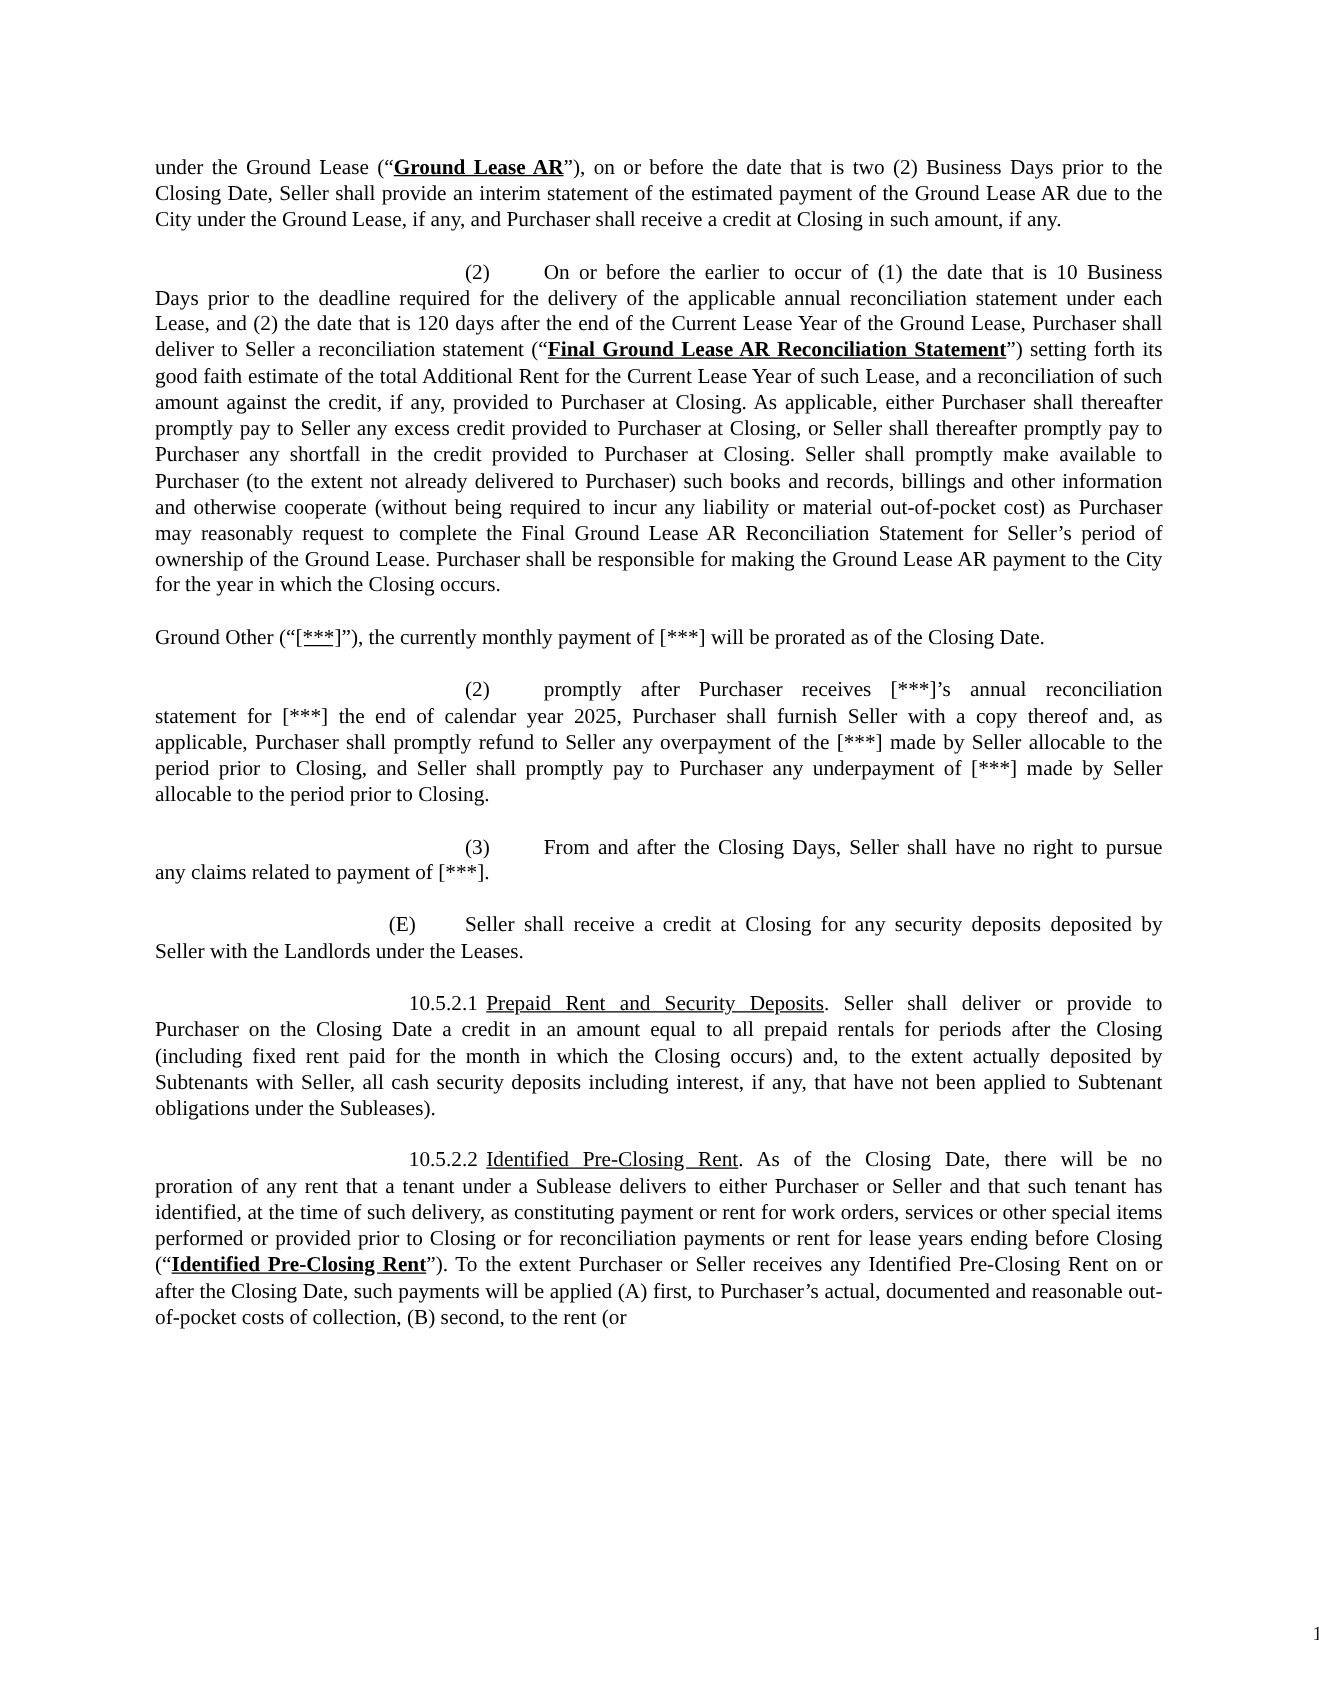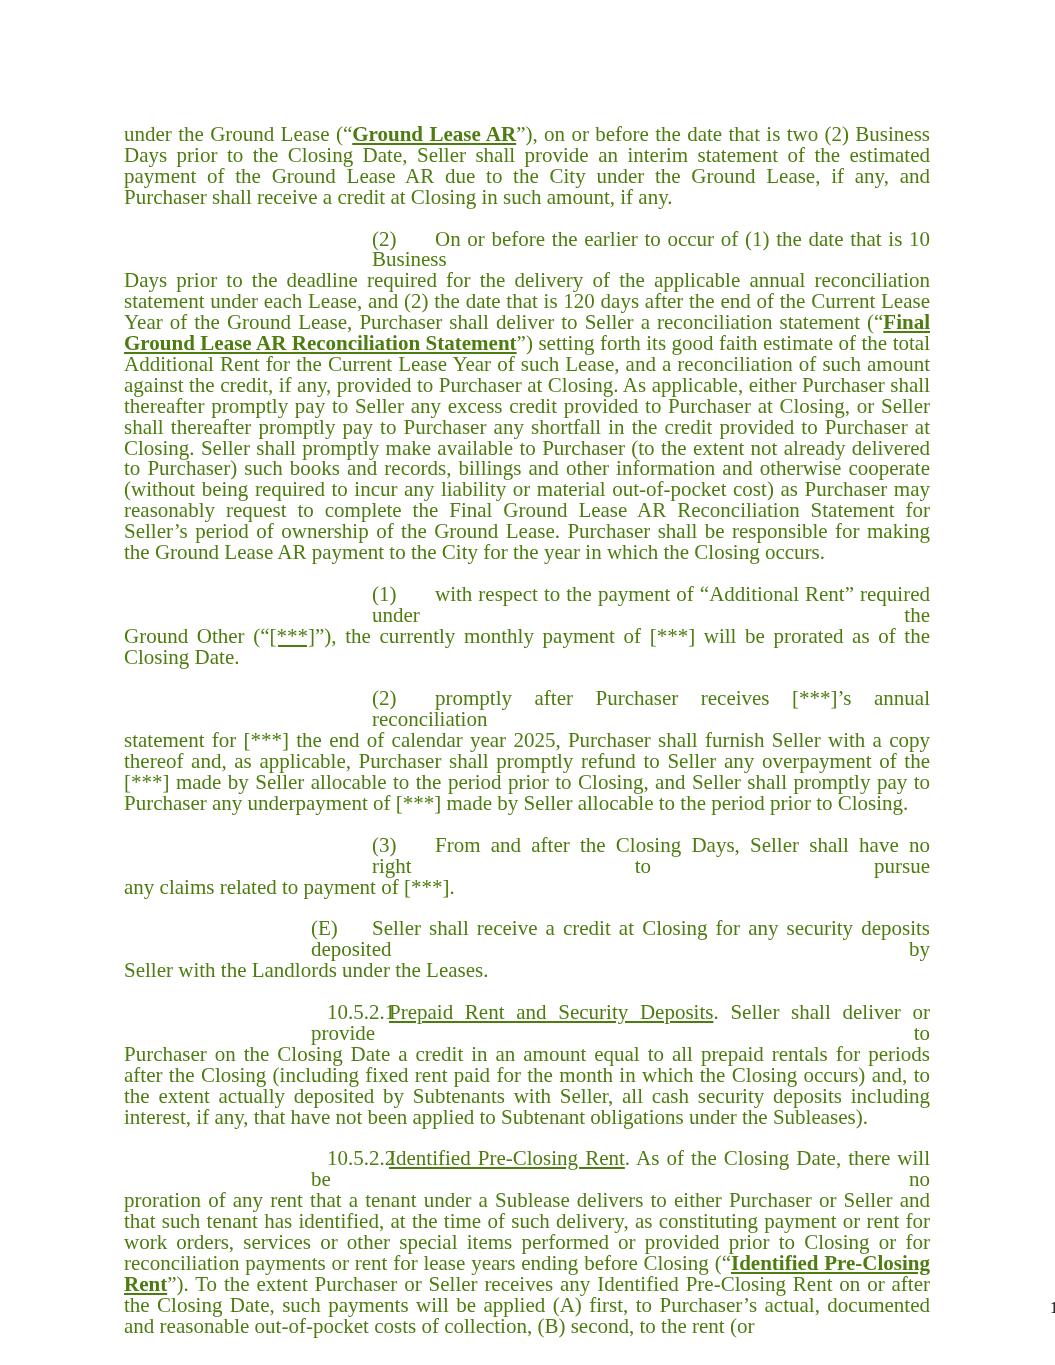--- a/index.html
+++ b/index.html
@@ -1,19 +1,19 @@
 <!DOCTYPE html>
 <html><head>
 <meta charset="utf-8">
 <style>
   html, body { margin: 0; padding: 0; background: #ffffff; }
   body { width: 1055px; height: 1365px; position: relative; overflow: hidden; }
   .page {
     position: absolute; left: 124px; top: 124px; width: 806px;
-    font-family: "Liberation Serif", serif; font-size: 21px; line-height: 20.9px; color: #4d7c0f;
+    font-family: "Liberation Serif", serif; font-size: 17px; line-height: 20.9px; color: #000000;
   }
   .para { text-align: justify; margin: 0 0 20.9px 0; }
   .ind-D { padding-left: 187px; }
   .ind-2 { padding-left: 248px; }
   .lbl { display: inline-block; }
   .lbl-D { width: 61px; }
   .lbl-2 { width: 63px; }
   .lbl-sec { width: 62px; }
   .lbl-sub { width: 62px; margin-left: 16px; }
   .bu { font-weight: bold; text-decoration: underline; }
@@ -27,21 +27,21 @@
 </head>
 <body>
 
 <div class="page">
 
   <p class="para"><span>under the Ground Lease (“</span><span class="bu">Ground Lease AR</span><span>”), on or before the date that is two (2) Business Days prior to the Closing Date, Seller shall provide an interim statement of the estimated payment of the Ground Lease AR due to the City under the Ground Lease, if any, and Purchaser shall receive a credit at Closing in such amount, if any.</span></p>
 
   <p class="para"><span class="first-line ind-2"><span class="lbl lbl-2">(2)</span><span>On or before the earlier to occur of (1) the date that is 10 Business</span></span><span>Days prior to the deadline required for the delivery of the applicable annual reconciliation statement under each Lease, and (2) the date that is 120 days after the end of the Current Lease Year of the Ground Lease, Purchaser shall deliver to Seller a reconciliation statement (“</span><span class="bu">Final Ground Lease AR Reconciliation Statement</span><span>”) setting forth its good faith estimate of the total Additional Rent for the Current Lease Year of such Lease, and a reconciliation of such amount against the credit, if any, provided to Purchaser at Closing. As applicable, either Purchaser shall thereafter promptly pay to Seller any excess credit provided to Purchaser at Closing, or Seller shall thereafter promptly pay to Purchaser any shortfall in the credit provided to Purchaser at Closing. Seller shall promptly make available to Purchaser (to the extent not already delivered to Purchaser) such books and records, billings and other information and otherwise cooperate (without being required to incur any liability or material out-of-pocket cost) as Purchaser may reasonably request to complete the Final Ground Lease AR Reconciliation Statement for Seller’s period of ownership of the Ground Lease. Purchaser shall be responsible for making the Ground Lease AR payment to the City for the year in which the Closing occurs.</span></p>
 
 
-  <p class="para"><span class="first-line ind-2"><span class="lbl lbl-2">(1)</span><span>with respect to the payment of “Additional Rent” required under the</span></span><span>Ground Other (“</span><span class="u">[***]</span><span>”), the currently monthly payment of [***] will be prorated as of the Closing Date.</span></p>
+  <p class="para"><span>Ground Other (“</span><span class="u">[***]</span><span>”), the currently monthly payment of [***] will be prorated as of the Closing Date.</span></p>
 
   <p class="para"><span class="first-line ind-2"><span class="lbl lbl-2">(2)</span><span>promptly after Purchaser receives [***]’s annual reconciliation</span></span><span>statement for [***] the end of calendar year 2025, Purchaser shall furnish Seller with a copy thereof and, as applicable,  Purchaser shall promptly refund to Seller any overpayment of the [***] made by Seller allocable to the period prior to Closing, and Seller shall promptly pay to Purchaser any underpayment of [***] made by Seller allocable to the period prior to Closing.</span></p>
 
   <p class="para"><span class="first-line ind-2"><span class="lbl lbl-2">(3)</span><span>From and after the Closing Days, Seller shall have no right to pursue</span></span><span>any claims related to payment of [***].</span></p>
 
   <p class="para"><span class="first-line ind-D"><span class="lbl lbl-D">(E)</span><span>Seller shall receive a credit at Closing for any security deposits deposited by</span></span><span>Seller with the Landlords under the Leases.</span></p>
 
   <p class="para"></p>
 
   <p class="para"><span class="first-line ind-D"><span class="lbl lbl-sub">10.5.2.1</span><span class="u">Prepaid Rent and Security Deposits</span><span>.   Seller shall deliver or provide to</span></span><span>Purchaser on the Closing Date a credit in an amount equal to all prepaid rentals for periods after the Closing (including fixed rent paid for the month in which the Closing occurs) and, to the extent actually deposited by Subtenants with Seller, all cash security deposits including interest, if any, that have not been applied to Subtenant obligations under the Subleases).</span></p>

